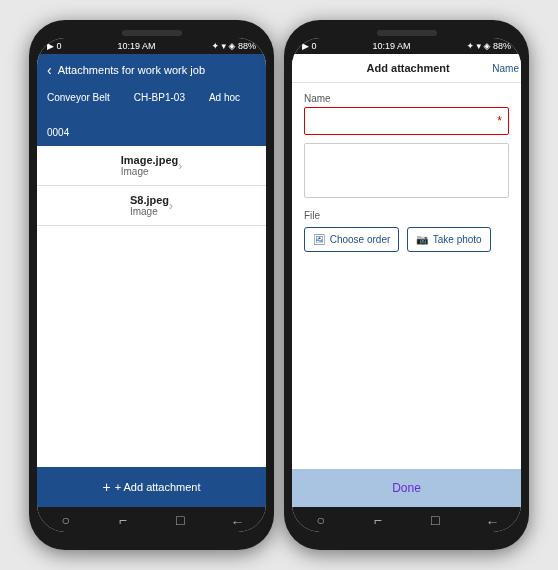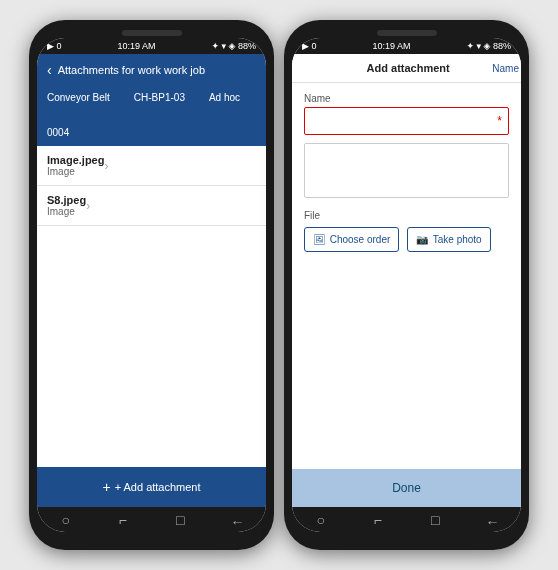--- a/index.html
+++ b/index.html
@@ -96,21 +96,21 @@
     }
 
     .attachment-list {
       flex: 1;
       overflow: hidden;
     }
     .attachment-item {
       border-bottom: 1px solid #e0e0e0;
       padding: 8px 10px;
       display: flex;
-      justify-content: flex-start;
+      justify-content: center;
       align-items: center;
     }
     .attachment-name {
       font-size: 11px;
       font-weight: 600;
       color: #222;
     }
     .attachment-type {
       font-size: 10px;
       color: #666;
@@ -226,21 +226,21 @@
       background: #fff;
       border-radius: 3px;
       padding: 6px 8px;
       font-size: 10px;
       display: flex;
       align-items: center;
       gap: 4px;
     }
     .done-btn {
       background: #a8c4e0;
-      color: #0c4a6e;
+      color: #6d28d9;
       text-align: center;
       padding: 12px;
       font-size: 12px;
       font-weight: 500;
       flex-shrink: 0;
     }
 
     .status-bar2 {
       background: #1a1a1a;
       color: #fff;

